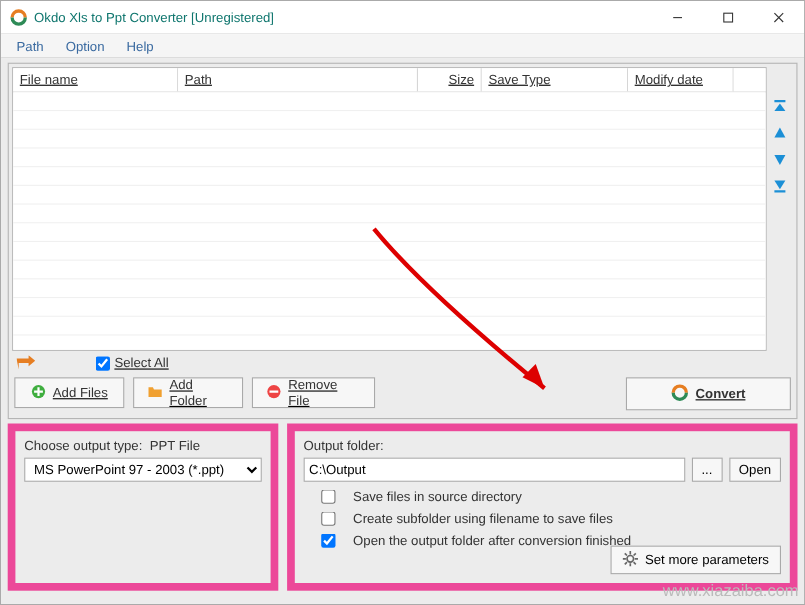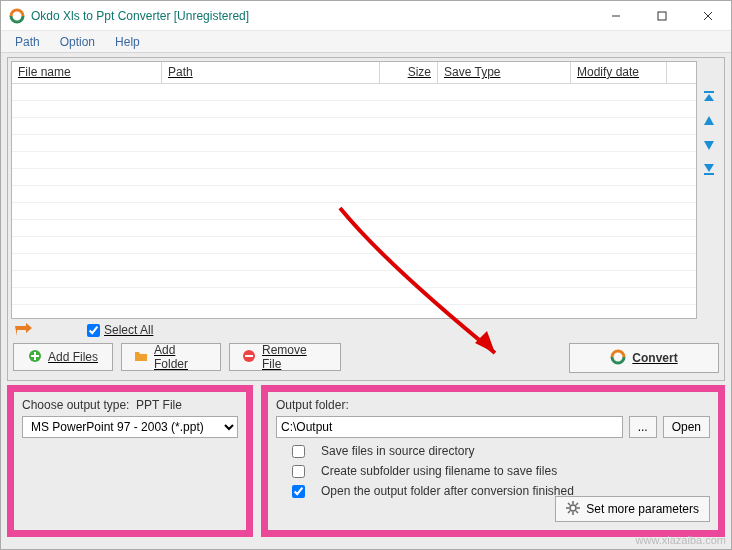--- a/index.html
+++ b/index.html
@@ -46,21 +46,21 @@
 .group-label { color: #333; margin-bottom: 4px; }
 select.output-type { width: 100%; height: 22px; border: 1px solid #a9a9a9; background: #fff; padding: 0 4px; }
 .output-row { display: flex; align-items: center; gap: 6px; margin-bottom: 6px; }
 input.text { height: 22px; border: 1px solid #a9a9a9; padding: 0 4px; flex: 1; background: #fff; }
 .smallbtn { height: 22px; border: 1px solid #a9a9a9; background: #f7f7f7; padding: 0 8px; display: flex; align-items: center; }
 .chk-row { display: flex; align-items: center; gap: 16px; margin: 6px 0 2px 16px; color: #333; }
 .more-params { position: absolute; right: 8px; bottom: 8px; height: 26px; border: 1px solid #a9a9a9; background: #f7f7f7; display: flex; align-items: center; gap: 6px; padding: 0 10px; }
 
 .red-arrow { position: absolute; pointer-events: none; }
 
-.watermark { position: absolute; right: 6px; bottom: 4px; color: #bbb; font-size: 11px; }
+.watermark { position: absolute; right: 6px; bottom: 4px; color: #bbb; font-size: 15px; }
 
 input[type=checkbox] { width: 13px; height: 13px; margin: 0; }
 </style>
 </head>
 <body>
 
 <div class="titlebar">
   <span class="app-icon">
     <svg width="16" height="16">
         <path d="M2 8 A6 6 0 0 1 14 8" fill="none" stroke="#e67e22" stroke-width="3"></path>

